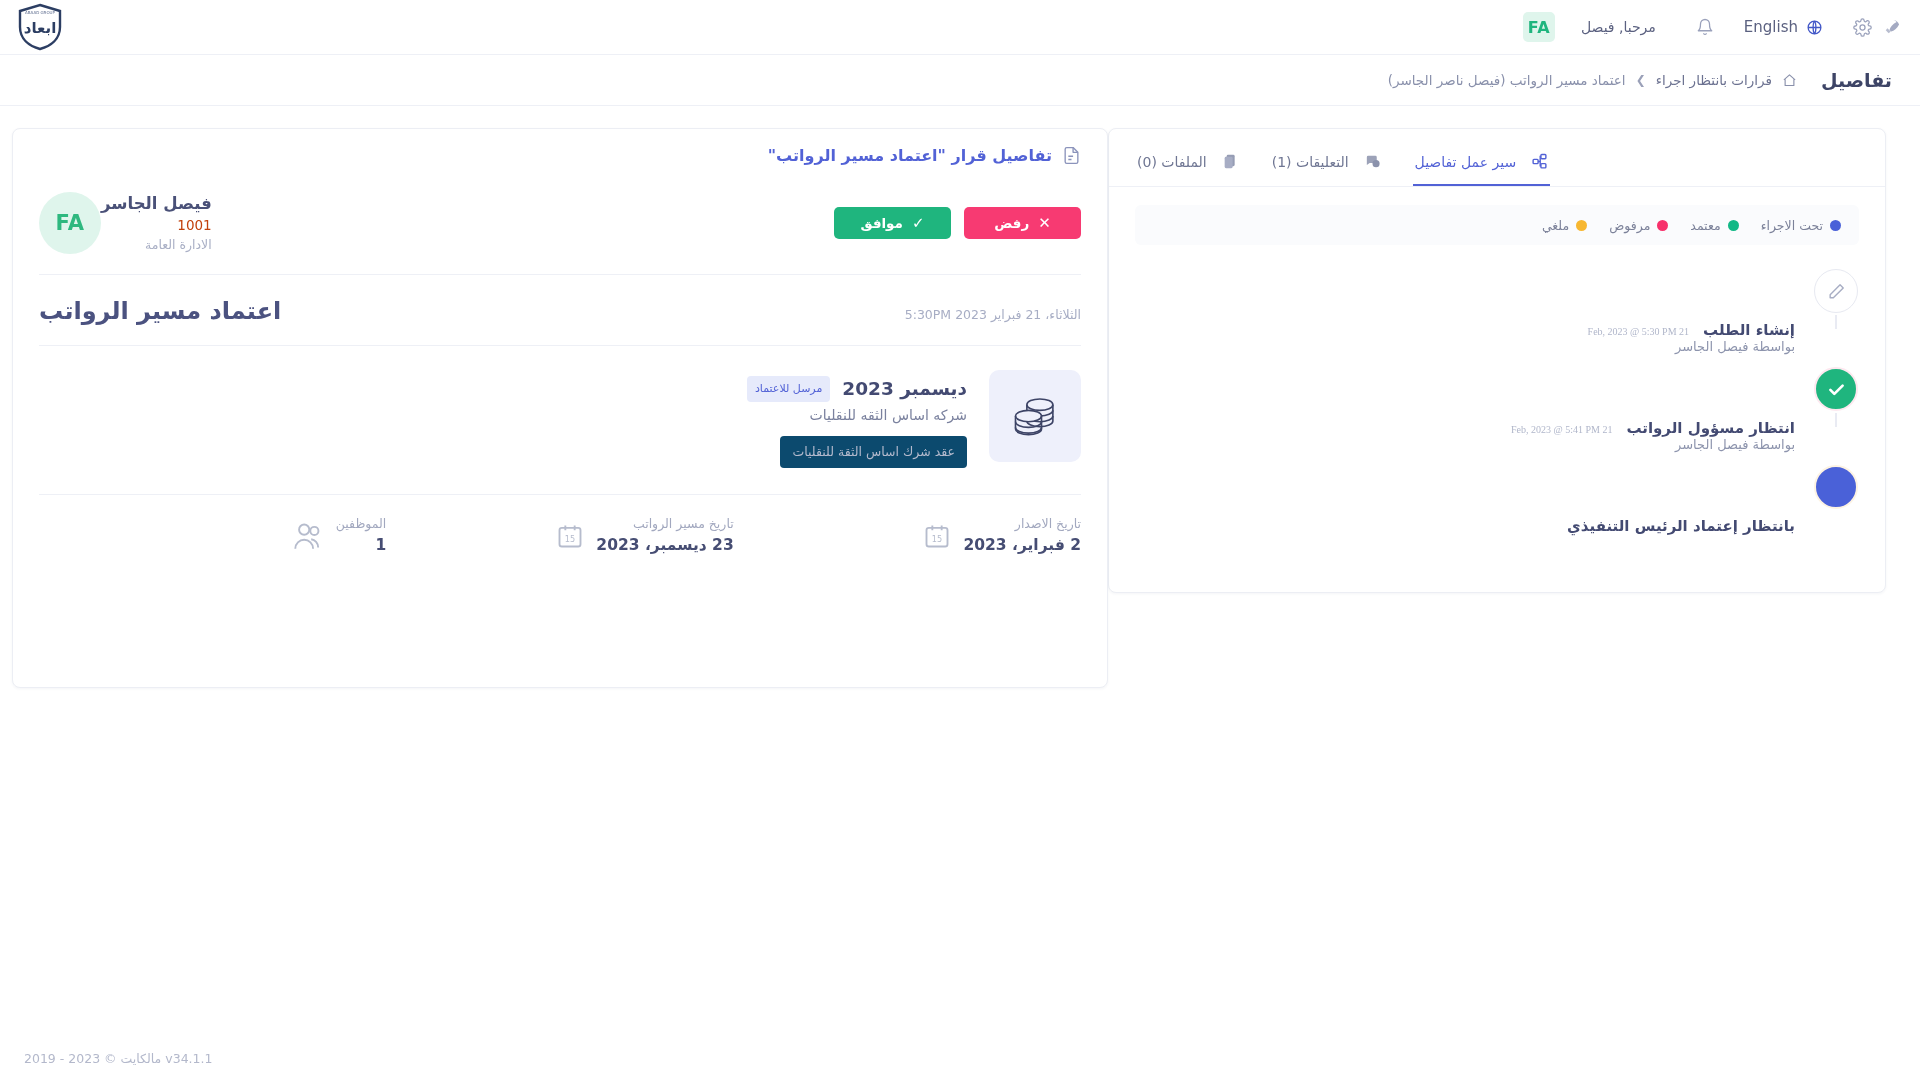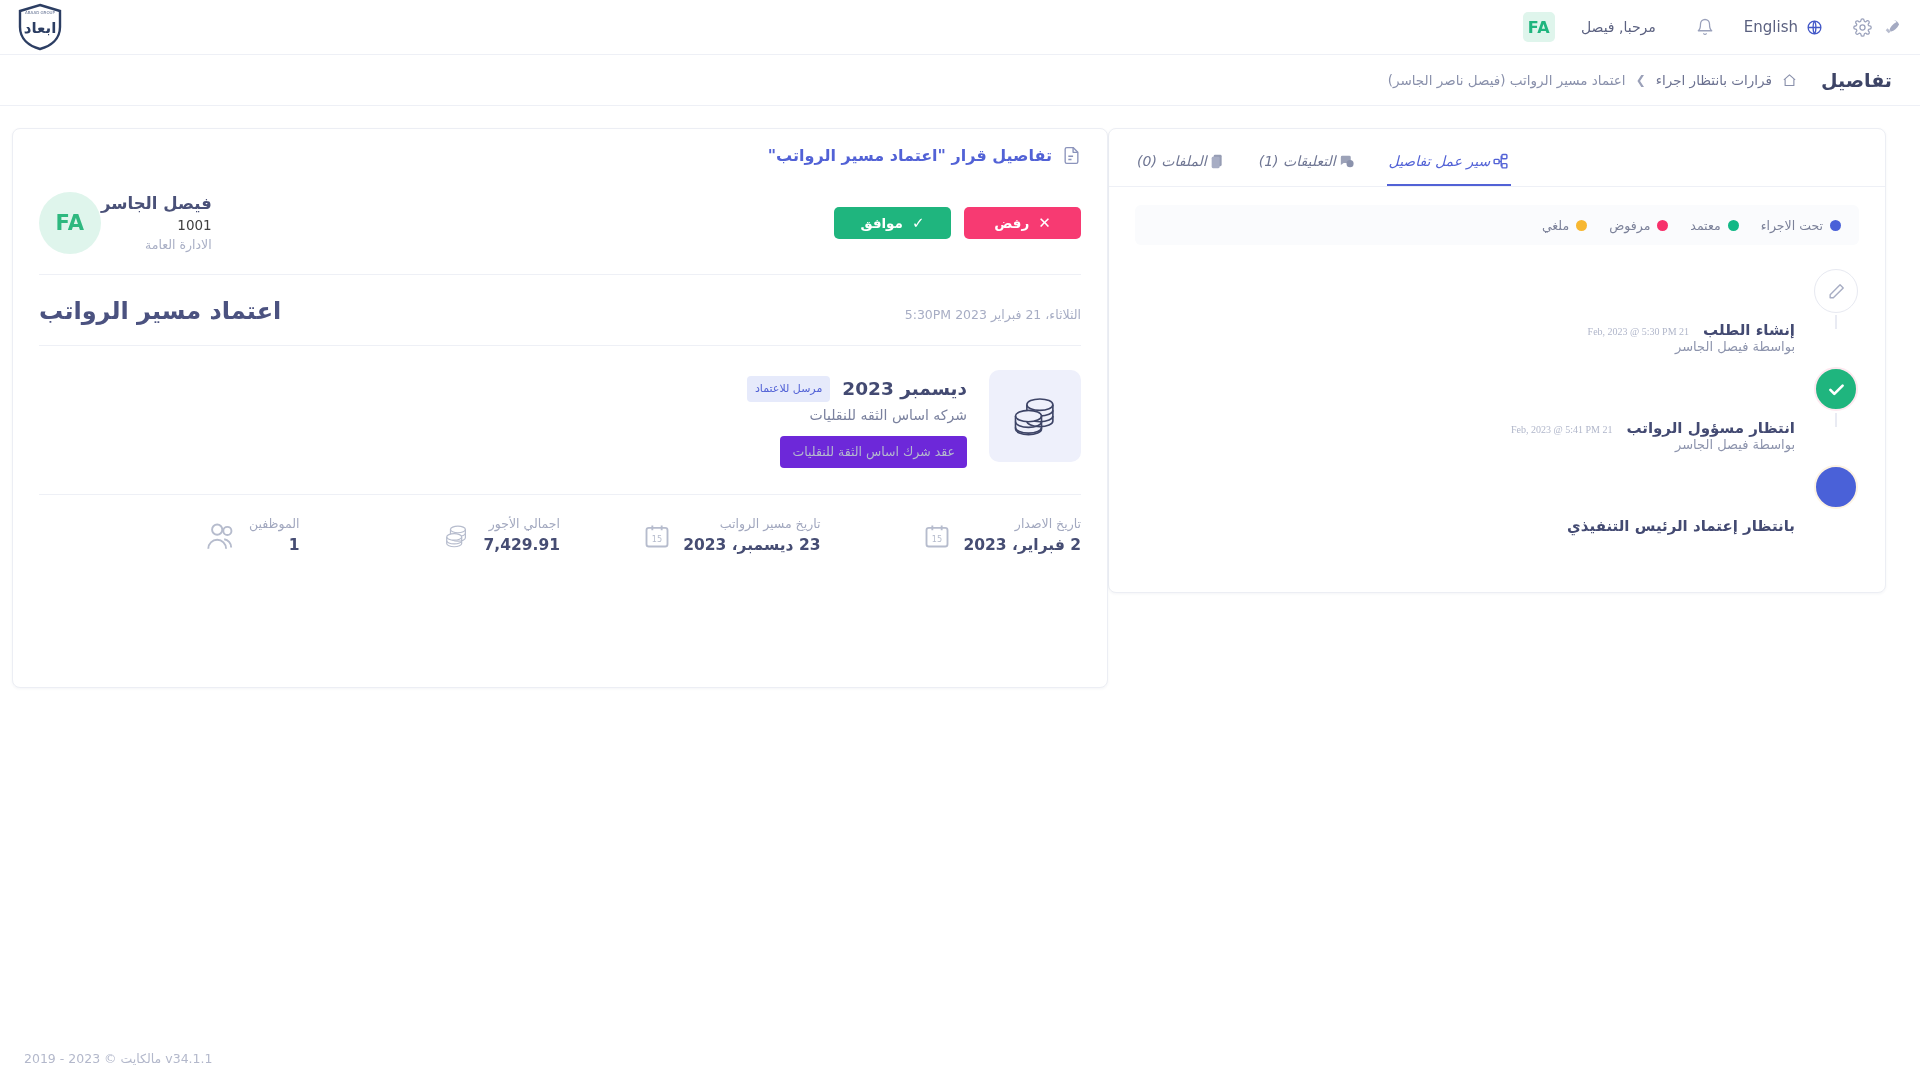--- a/index.html
+++ b/index.html
@@ -123,21 +123,21 @@
   }
   .person-avatar {
     width: 62px; height: 62px; border-radius: 50%;
     background: #dff5ec; color: #2eb87f;
     font-weight: 700; font-size: 21px;
     display: flex; align-items:center; justify-content:center;
     letter-spacing: .5px;
   }
   .person-meta { text-align: right; line-height: 1.45; }
   .person-name { font-size: 16.5px; font-weight: 700; color: #4a5178; }
-  .person-id { font-size: 13.5px; color: #404040; }
+  .person-id { font-size: 13.5px; color: #c2410c; }
   .person-dept { font-size: 12.5px; color: #a9afc5; }
 
   .actions { display: flex; gap: 13px; }
   .btn {
     border: none; border-radius: 5px;
     height: 32px; min-width: 117px;
     display: flex; align-items: center; justify-content: center;
     gap: 9px;
     color: #fff; font-size: 13.5px; font-weight: 700;
     cursor: pointer;
@@ -171,21 +171,21 @@
   .payroll-meta { text-align: right; line-height: 1.6; padding-top: 4px; }
   .payroll-top { display: flex; align-items: center; gap: 12px; justify-content: flex-start; }
   .payroll-month { font-size: 18.5px; font-weight: 700; color: #434a72; }
   .badge {
     background: #e6eafb; color: #5262d6;
     font-size: 11px; border-radius: 4px;
     padding: 4px 8px; white-space: nowrap;
   }
   .payroll-company { font-size: 14px; color: #7a819e; }
   .payroll-contract {
-    background: #6d28d9; color: #b4bacd;
+    background: #0c4a6e; color: #b4bacd;
     font-size: 12.5px;
     border-radius: 4px;
     padding: 6px 12px;
     display: inline-block;
     margin-top: 10px;
   }
 
   .stats-row {
     display: flex; align-items: center; justify-content: flex-start;
     border-top: 1px solid #eef0f6;
@@ -210,26 +210,25 @@
     padding: 0 0 30px 0;
     min-height: 465px;
   }
   .tabs {
     display: flex; align-items: center; justify-content: flex-end;
     gap: 30px;
     padding: 14px 26px 0 26px;
     border-bottom: 1px solid #eef0f6;
   }
   .tab {
-    display: flex; align-items: flex-start; gap: 2px;
+    display: flex; align-items: center; gap: 15px;
     padding: 10px 2px 14px 2px;
     font-size: 14px; color: #6f7693; cursor: pointer;
     border-bottom: 2px solid transparent;
     white-space: nowrap;
-    font-style: italic;
   }
   .tab.active { color: #5262d6; border-bottom-color: #5262d6; }
   .tab-icon { display: flex; align-items:center; }
   .tab.active .tab-icon { color: #5262d6; }
 
   .legend {
     margin: 18px 26px 0 26px;
     background: #fafbfd;
     border-radius: 6px;
     height: 40px;
@@ -531,36 +530,20 @@
         <div class="stat-icon">
           <svg width="28" height="28" viewBox="0 0 24 24" fill="none" stroke="#b6bccd" stroke-width="1.6">
             <rect x="3" y="5" width="18" height="16" rx="2"></rect>
             <path d="M8 3v4M16 3v4"></path>
             <text x="12" y="17" text-anchor="middle" font-family="DejaVu Sans, sans-serif" font-size="7" fill="#b6bccd" stroke="none">15</text>
           </svg>
         </div>
       </div>
       <div class="stat">
         <div class="stat-text">
-          <div class="stat-label">اجمالي الأجور</div>
-          <div class="stat-value">7,429.91</div>
-        </div>
-        <div class="stat-icon">
-          <svg width="30" height="28" viewBox="0 0 64 60" fill="none" stroke="#b6bccd" stroke-width="2.6">
-            <ellipse cx="34" cy="16" rx="16" ry="7"></ellipse>
-            <path d="M18 16v18c0 3.9 7.2 7 16 7s16-3.1 16-7V16"></path>
-            <path d="M18 24c0 3.9 7.2 7 16 7s16-3.1 16-7"></path>
-            <ellipse cx="26" cy="32" rx="16" ry="7" fill="#ffffff"></ellipse>
-            <path d="M10 32v14c0 3.9 7.2 7 16 7s16-3.1 16-7V32"></path>
-            <path d="M10 40c0 3.9 7.2 7 16 7s16-3.1 16-7"></path>
-          </svg>
-        </div>
-      </div>
-      <div class="stat">
-        <div class="stat-text">
           <div class="stat-label">الموظفين</div>
           <div class="stat-value">1</div>
         </div>
         <div class="stat-icon">
           <svg width="32" height="28" viewBox="0 0 24 22" fill="none" stroke="#b6bccd" stroke-width="1.5">
             <circle cx="9" cy="6" r="4"></circle>
             <path d="M2 21c0-4 3.2-7 7-7s7 3 7 7"></path>
             <circle cx="17" cy="7" r="3.2"></circle>
             <path d="M14.5 13.6c3 .4 5.5 3 5.5 6.4"></path>
           </svg>

